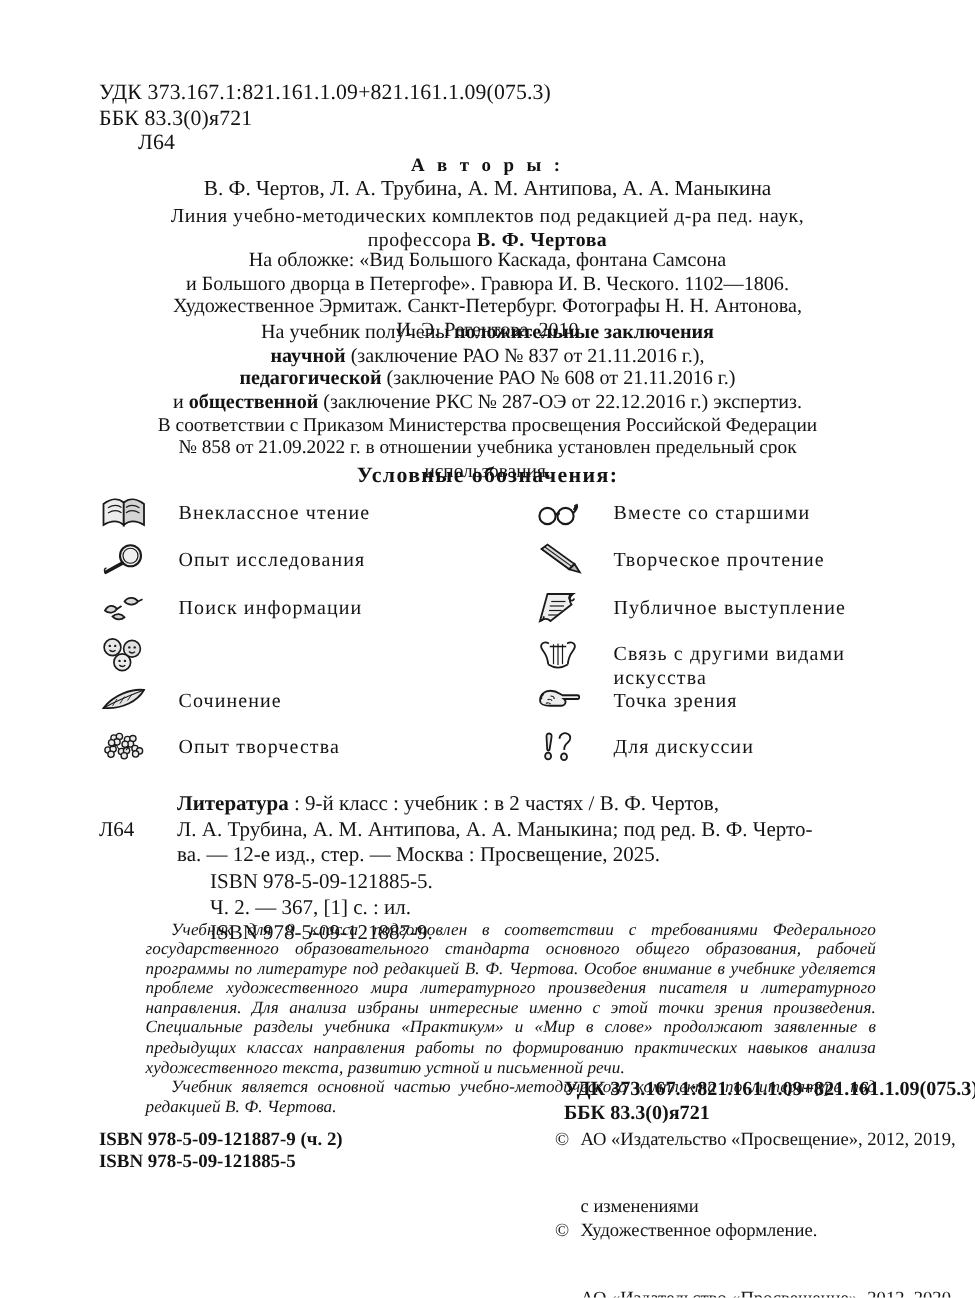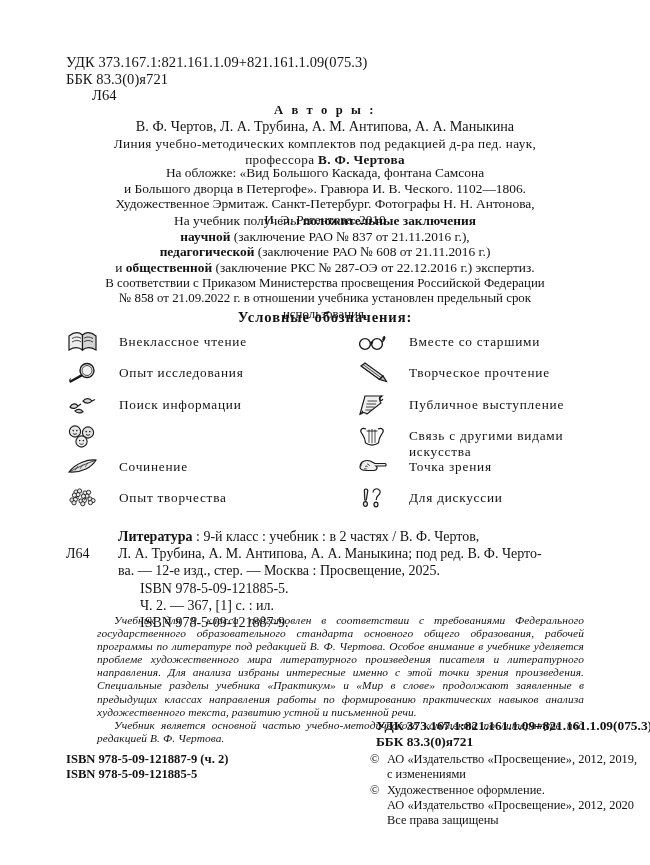--- a/index.html
+++ b/index.html
@@ -183,21 +183,21 @@
   .copyright .cline {
     position: relative;
     padding-left: 17px;
     white-space: nowrap;
   }
   .copyright .mark {
     position: absolute;
     left: 0;
     top: 0;
   }
-  .copyright .cont { padding-left: 17px; white-space: nowrap; }
+  .copyright .cont { padding-left: 17px; white-space: nowrap; margin-top: 30px; }
 </style>
 </head>
 <body>
 
 <div class="page">
 
   <div class="udk-block">
     <div class="line">
       <span>УДК</span>
       <span>373.167.1:821.161.1.09+821.161.1.09(075.3)</span>

